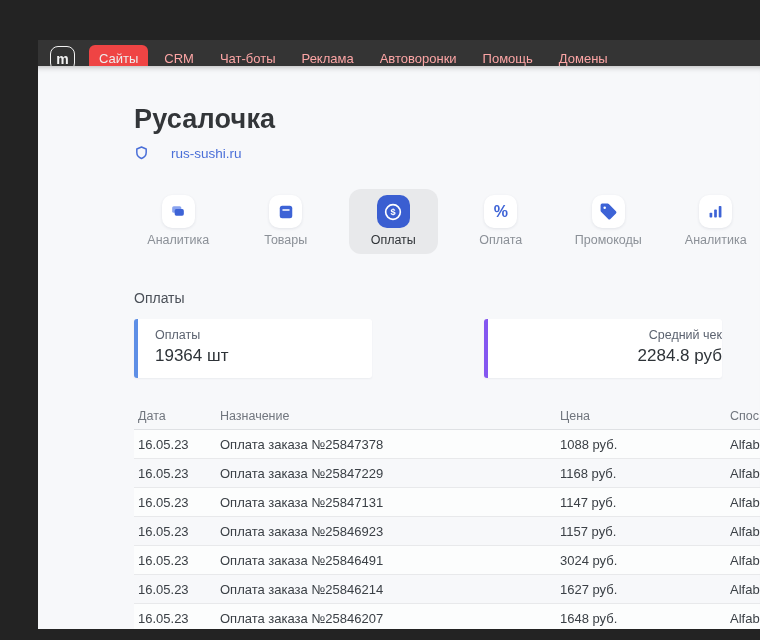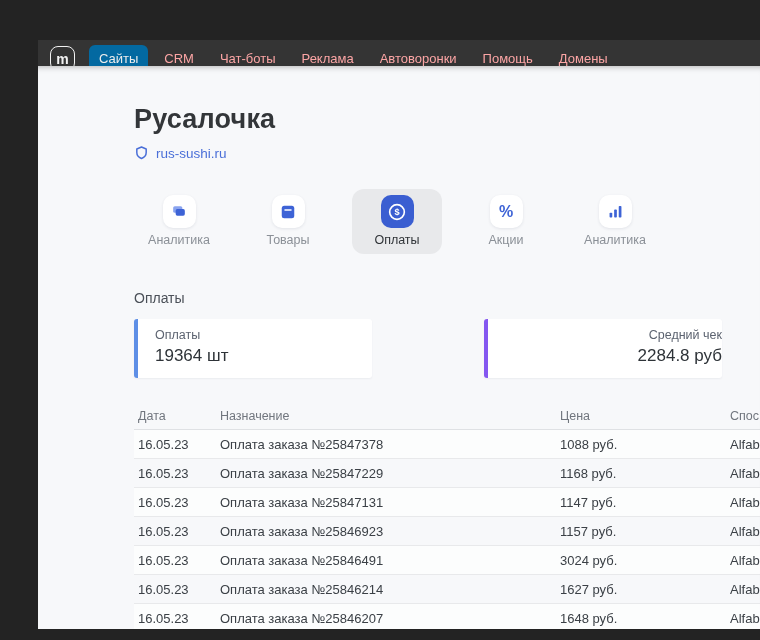--- a/index.html
+++ b/index.html
@@ -8,30 +8,30 @@
 
   
   .navbar { position:absolute; left:38px; top:40px; width:722px; height:37px;
             background:#343434; display:flex; align-items:center; }
   .logo { width:25px; height:25px; margin-left:12px; margin-right:14px;
           border:1.6px solid #f2f2f2; border-radius:8px; color:#f2f2f2;
           display:flex; align-items:center; justify-content:center;
           font-size:14px; font-weight:700; cursor:pointer; }
   .nav-item { font-size:13px; color:#fca5a5; padding:6px 10px; margin-right:6px;
               border-radius:6px; cursor:pointer; white-space:nowrap; }
-  .nav-item.active { background:#0369a1; color:#ededed; }
+  .nav-item.active { background:#ef4444; color:#ededed; }
 
   
   .content { position:absolute; left:38px; top:66px; width:722px; height:563px;
              background:#f7f8fa; overflow:hidden;
              box-shadow: inset 0 7px 7px -7px rgba(0,0,0,.35); }
   .inner { padding:38px 0 0 96px; }
 
   .site-title { font-size:27px; font-weight:700; color:#333639; letter-spacing:.2px; }
-  .domain-row { margin-top:10px; display:flex; align-items:center; gap:7px;
+  .domain-row { margin-top:10px; display:flex; align-items:center; gap:22px;
                 color:#4a6fd8; font-size:13.5px; cursor:pointer; width:max-content; }
 
   
   .tabs { margin-top:28px; display:flex; gap:19px; }
   .tab { width:90px; display:flex; flex-direction:column; align-items:center;
          padding:6px 0 7px; border-radius:12px; cursor:pointer; }
   .tab.active { background:#e8e9eb; }
   .icon-box { width:33px; height:33px; background:#fff; border-radius:10px;
               box-shadow:0 1px 3px rgba(40,50,80,.10);
               display:flex; align-items:center; justify-content:center; }
@@ -117,23 +117,32 @@
             <text x="12" y="15.6" font-size="10" font-weight="bold" fill="#ffffff" text-anchor="middle" font-family="Liberation Sans, sans-serif">$</text>
           </svg>
         </div>
         <div class="tab-label">Оплаты</div>
       </div>
 
       <div class="tab">
         <div class="icon-box">
           <span class="pct">%</span>
         </div>
-        <div class="tab-label">Акции</div>
-      </div>
-
+        <div class="tab-label">Оплата</div>
+      </div>
+
+      <div class="tab">
+        <div class="icon-box">
+          <svg width="19" height="19" viewBox="0 0 24 24">
+            <path d="M21.4 11.6l-9-9A2 2 0 0 0 11 2H4a2 2 0 0 0-2 2v7c0 .53.21 1.04.59 1.41l9 9a2 2 0 0 0 2.82 0l7-7a2 2 0 0 0 0-2.82z" fill="#3d63d6"></path>
+            <circle cx="7.2" cy="7.2" r="1.6" fill="#ffffff"></circle>
+          </svg>
+        </div>
+        <div class="tab-label">Промокоды</div>
+      </div>
 
       <div class="tab">
         <div class="icon-box">
           <svg width="19" height="19" viewBox="0 0 24 24">
             <rect x="4.5" y="13.5" width="3.4" height="6" rx="1" fill="#3d63d6"></rect>
             <rect x="10.3" y="9.5" width="3.4" height="10" rx="1" fill="#3d63d6"></rect>
             <rect x="16.1" y="5" width="3.4" height="14.5" rx="1" fill="#3d63d6"></rect>
           </svg>
         </div>
         <div class="tab-label">Аналитика</div>

